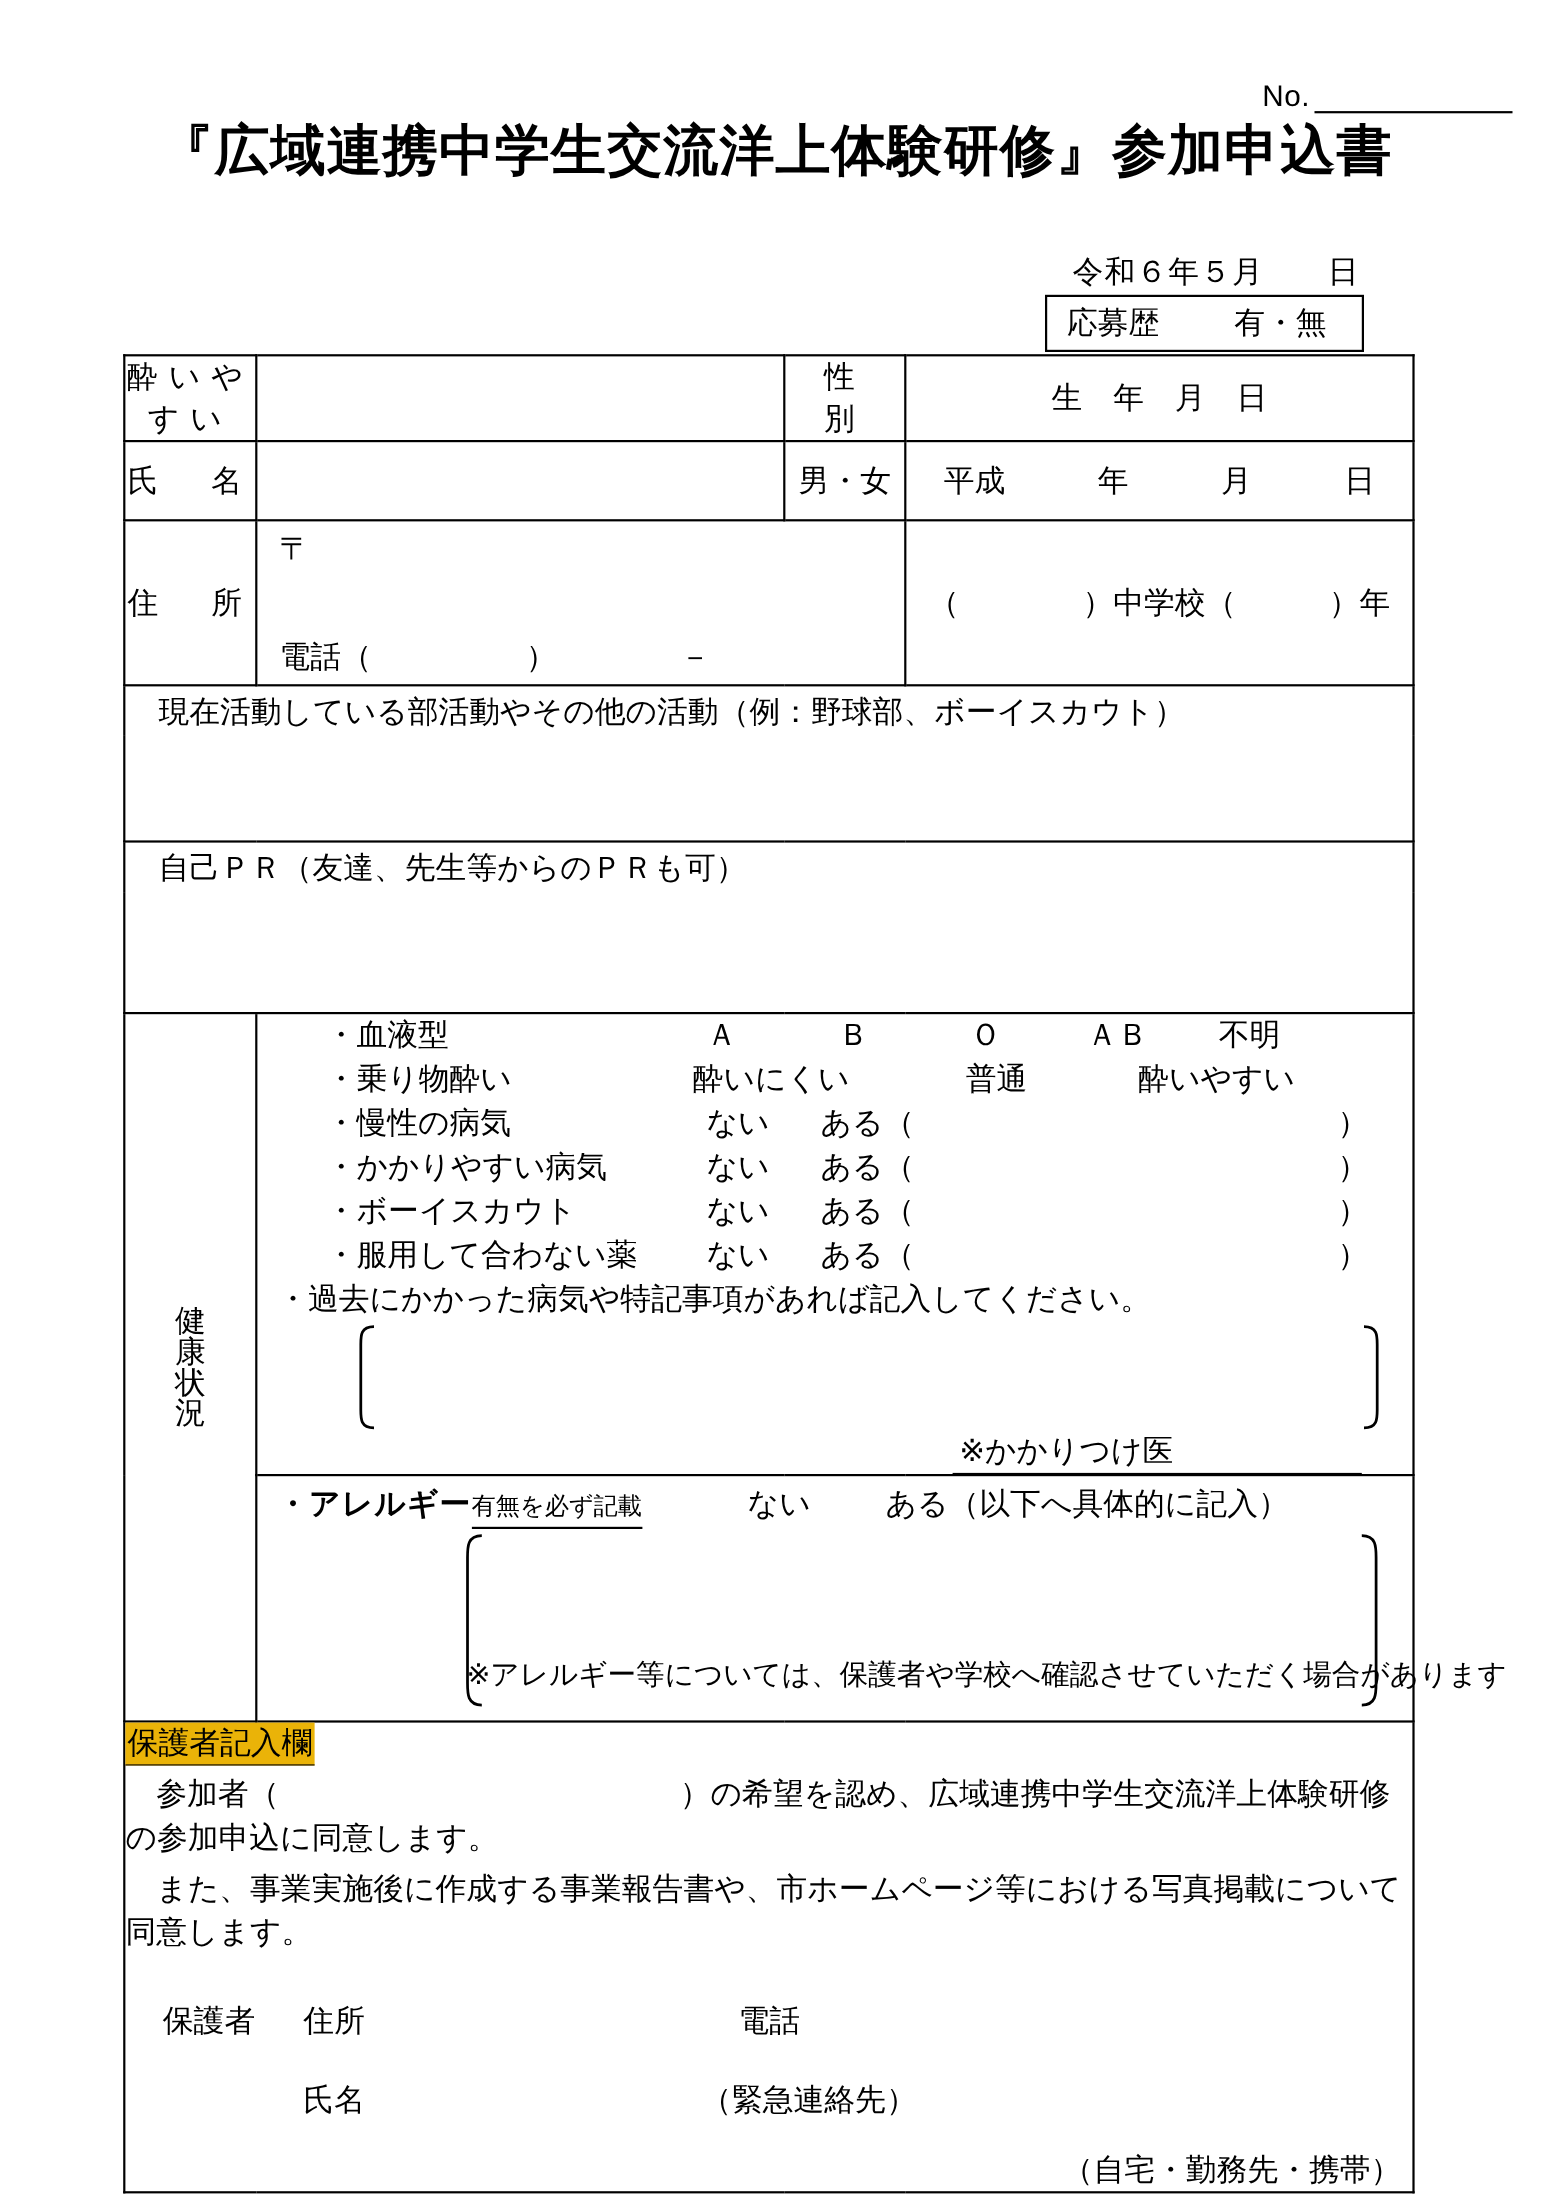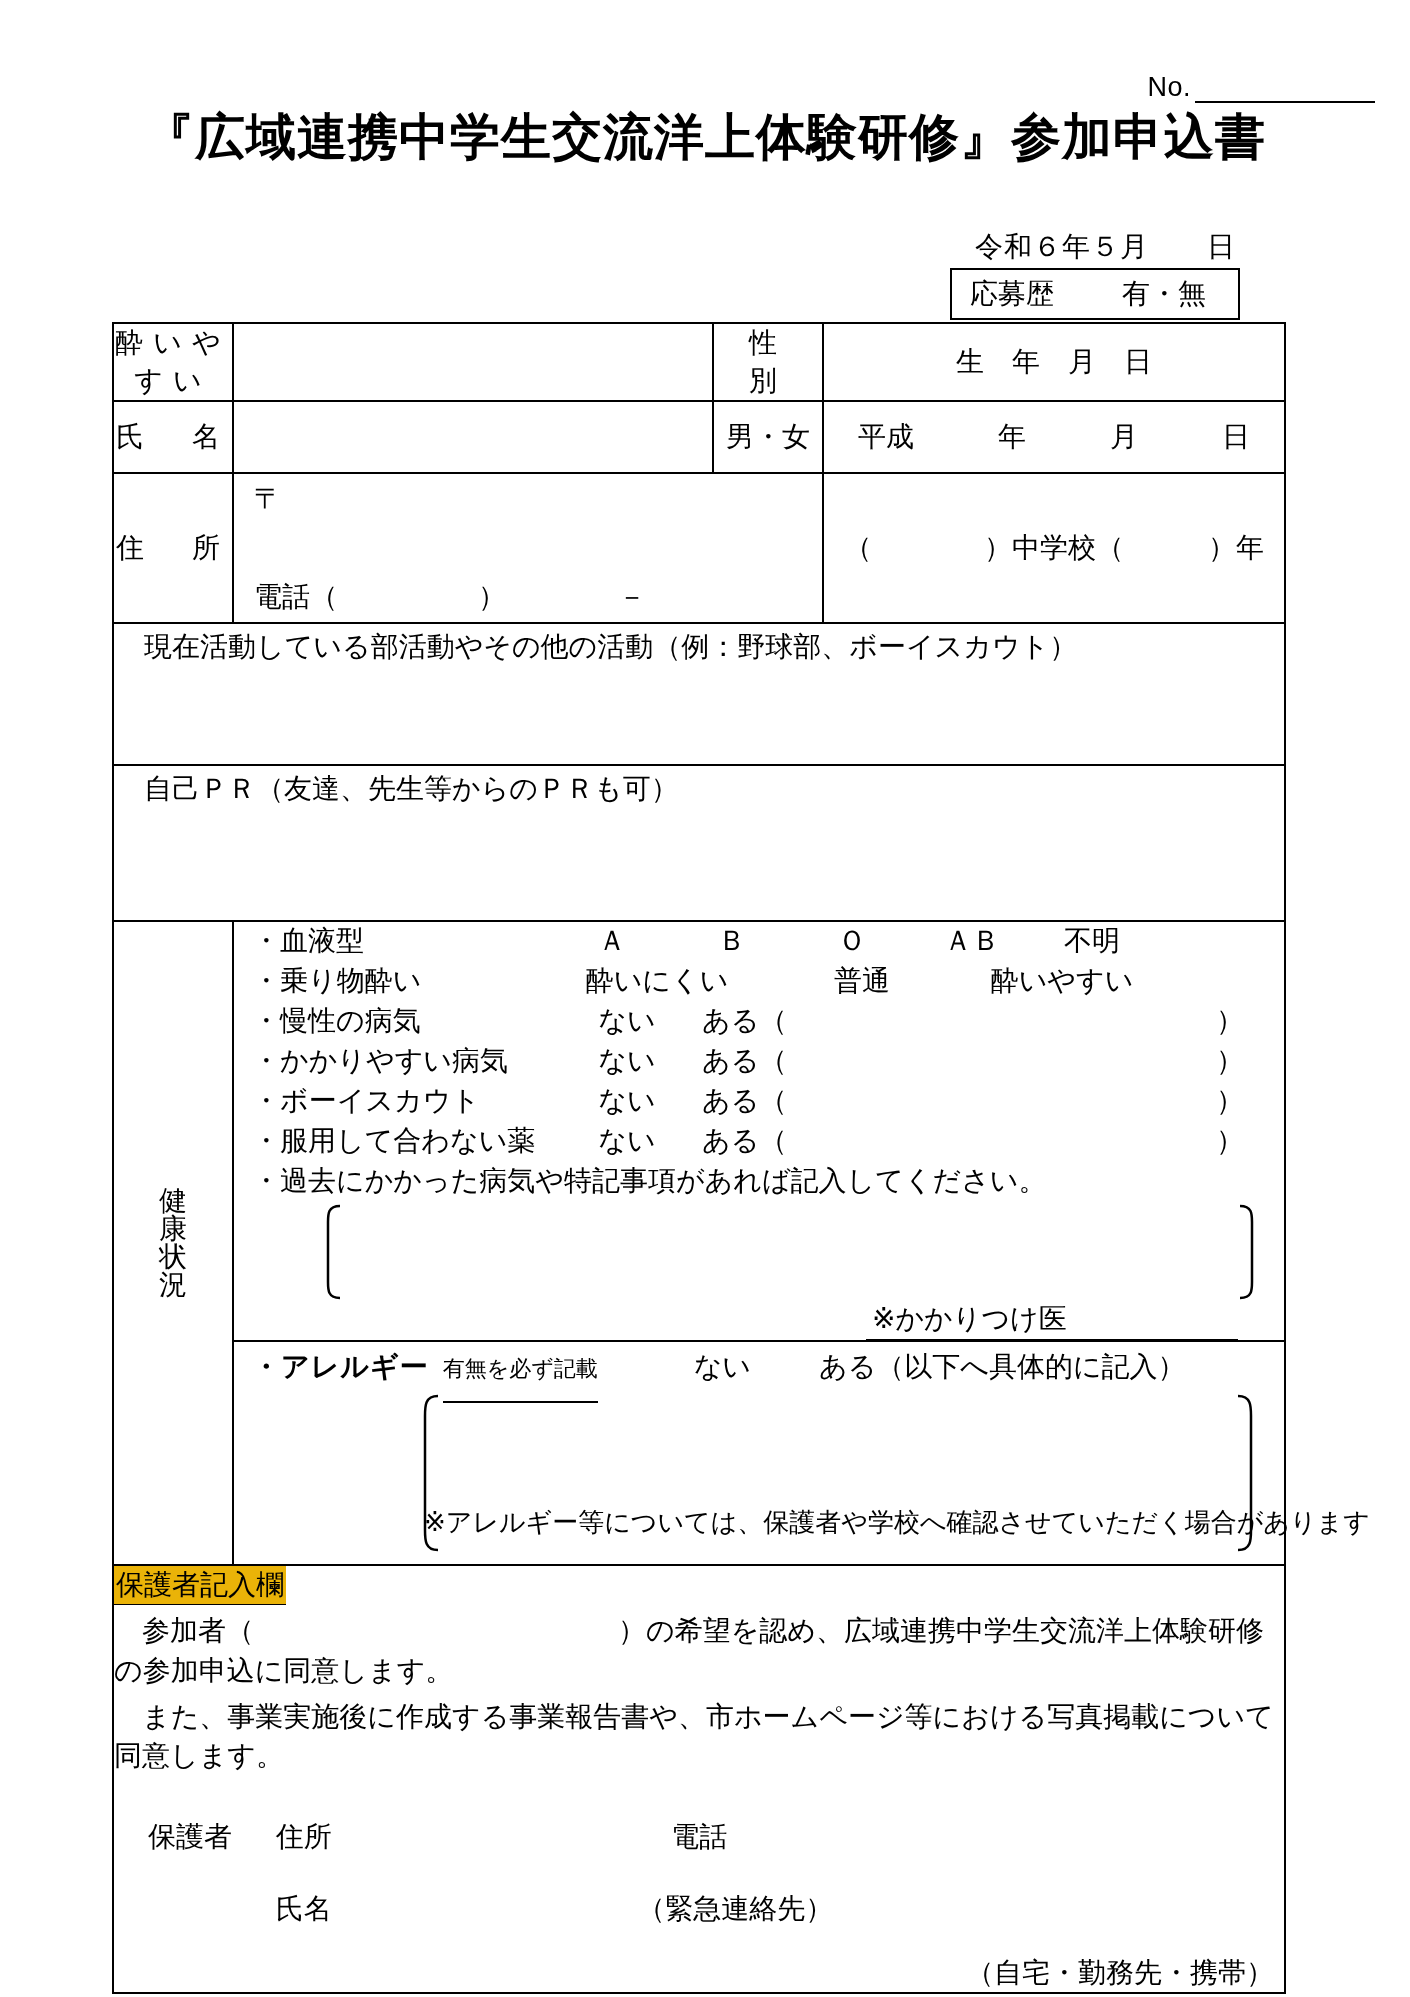--- a/index.html
+++ b/index.html
@@ -93,20 +93,21 @@
     padding:14px 0;
     box-sizing:border-box;
   }
 
   .health-main{ padding:8px 0 10px 0; position:relative;}
   .hrow{
     display:flex; align-items:baseline;
     font-size:28px; white-space:nowrap;
     height:40px;
     padding-left:18px;
+    margin-left:44px;
   }
   .hrow .nm{ width:300px; flex:0 0 300px;}
   .hrow .opts{ display:flex; flex:1 1 auto;}
   .hrow .opt{ text-align:center;}
 
   .bt-a{ width:120px; } .bt-b{ width:120px; } .bt-o{ width:120px; }
   .bt-ab{ width:120px; } .bt-un{ width:120px; }
 
   .ms1{ width:210px; text-align:center;} .ms2{ width:200px; text-align:center;} .ms3{ width:200px; text-align:center;}
 
@@ -140,23 +141,23 @@
     text-align:left;
   }
 
   .allergy-row{
     display:flex; align-items:baseline;
     font-size:28px; white-space:nowrap;
     padding-left:18px; height:46px;
   }
   .allergy-row .atitle{ font-weight:bold; letter-spacing:1px; }
   .allergy-row .asub{
-    font-size:22px; margin-left:14px;
+    font-size:22px; 
     border-bottom:2px solid #000;
-    padding-bottom:17px;
+    padding-bottom:4px;
   }
   .allergy-row .anone{ margin-left:96px; }
   .allergy-row .ayes{ margin-left:68px; }
 
   .allergy-brace{
     position:relative; height:160px;
   }
   .allergy-foot{
     font-size:26px;
     padding-left:190px;

